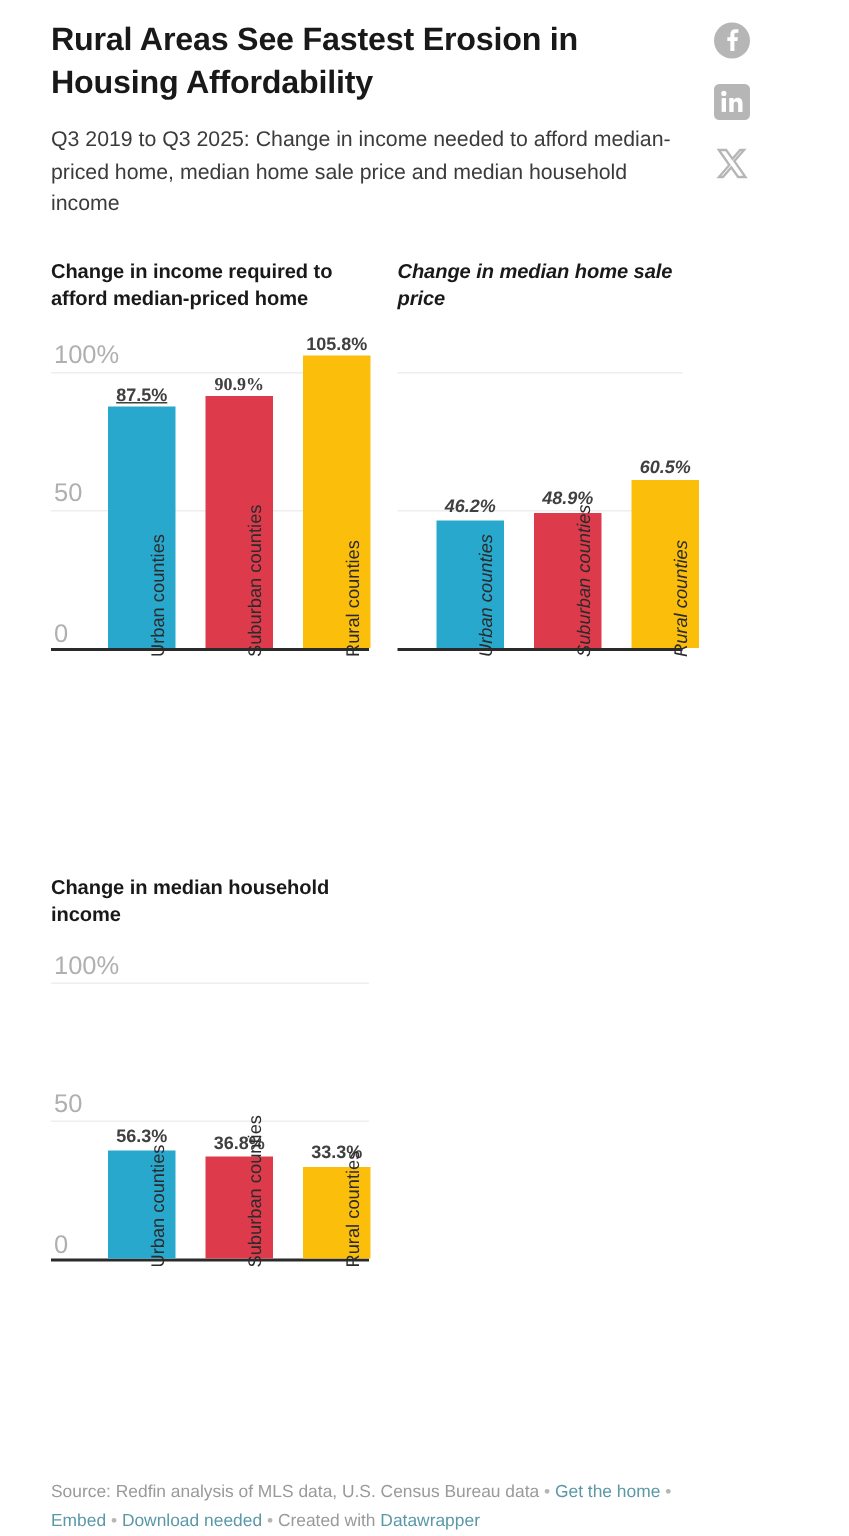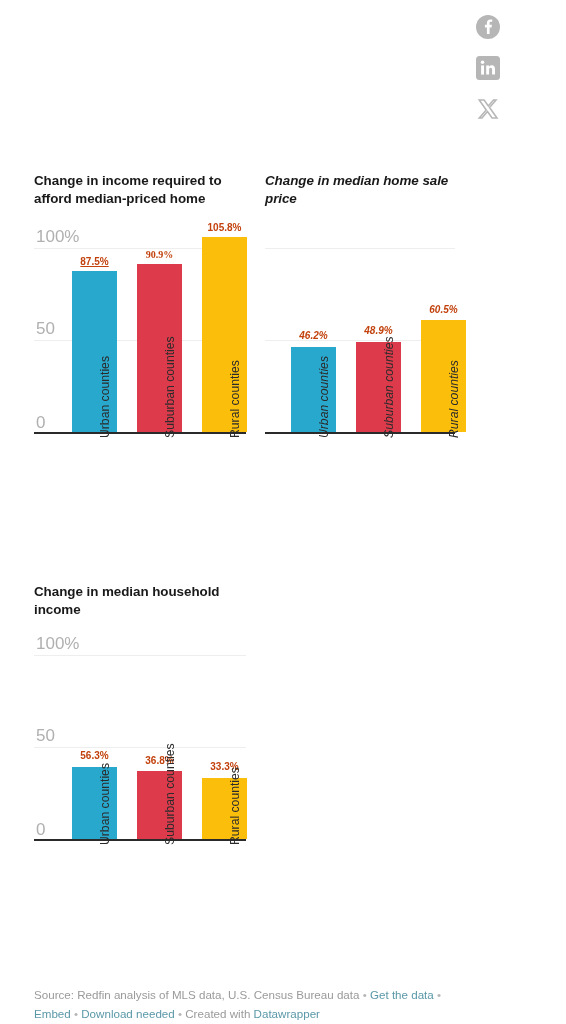--- a/index.html
+++ b/index.html
@@ -89,23 +89,23 @@
     line-height: 1;
     white-space: nowrap;
   }
 
   .bar {
     position: absolute;
     bottom: 0;
   }
   .bar-label {
     position: absolute;
-    font-size: 10px;
+    font-size: 12px;
     font-weight: bold;
-    color: #c2410c;
+    color: #404040;
     white-space: nowrap;
     text-align: center;
   }
   .xlabel {
     position: absolute;
     font-size: 12.2px;
     color: #2b2b2b;
     white-space: nowrap;
     transform-origin: left top;
     transform: rotate(-90deg);
@@ -127,20 +127,22 @@
     text-decoration: none;
   }
   .sep { color: #b5b5b5; }
 </style>
 </head>
 <body>
 
 <div id="page">
 
   <div class="header">
+    <div class="headline">Rural Areas See Fastest Erosion in Housing Affordability</div>
+    <div class="subhead">Q3 2019 to Q3 2025: Change in income needed to afford median-priced home, median home sale price and median household income</div>
   </div>
 
   <div class="social-col">
     <span>
       <svg width="26" height="26" viewBox="0 0 26 26">
         <circle cx="13" cy="13" r="12" fill="#b6b6b6"></circle>
         <path d="M14.6 13.4h2.0l.3-2.6h-2.3V9.1c0-.75.21-1.26 1.29-1.26h1.37V5.52c-.24-.03-1.05-.1-2.0-.1-1.98 0-3.34 1.21-3.34 3.43v1.93H9.9v2.6h2.0v6.7h2.7z" fill="#ffffff"></path>
       </svg>
     </span>
     <span>
@@ -229,17 +231,17 @@
       <div class="bar-label" style="left:95px;  top:122px; width:61px;">36.8%</div>
       <div class="bar-label" style="left:160px; top:128px; width:61px;">33.3%</div>
 
       <div class="xlabel" style="left:65px;  top:212px;">Urban counties</div>
       <div class="xlabel" style="left:130px; top:212px;">Suburban counties</div>
       <div class="xlabel" style="left:195px; top:212px;">Rural counties</div>
     </div>
   </div>
 
   <div class="footer">
-    <span>Source: Redfin analysis of MLS data, U.S. Census Bureau data</span><span class="sep"> • </span><a href="#">Get the data</a><span class="sep"> • </span><br>
+    <span>Source: Redfin analysis of MLS data, U.S. Census Bureau data</span><span class="sep"> • </span><a href="#">Get the home</a><span class="sep"> • </span><br>
     <a href="#">Embed</a><span class="sep"> • </span><a href="#">Download needed</a><span class="sep"> • </span><span>Created with</span> <a href="#">Datawrapper</a>
   </div>
 
 </div>
 
 </body></html>

